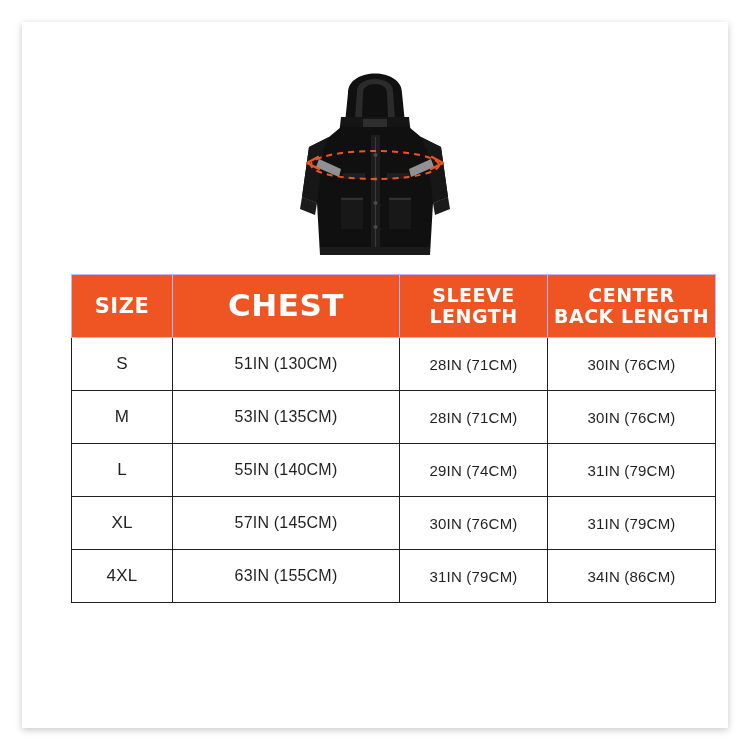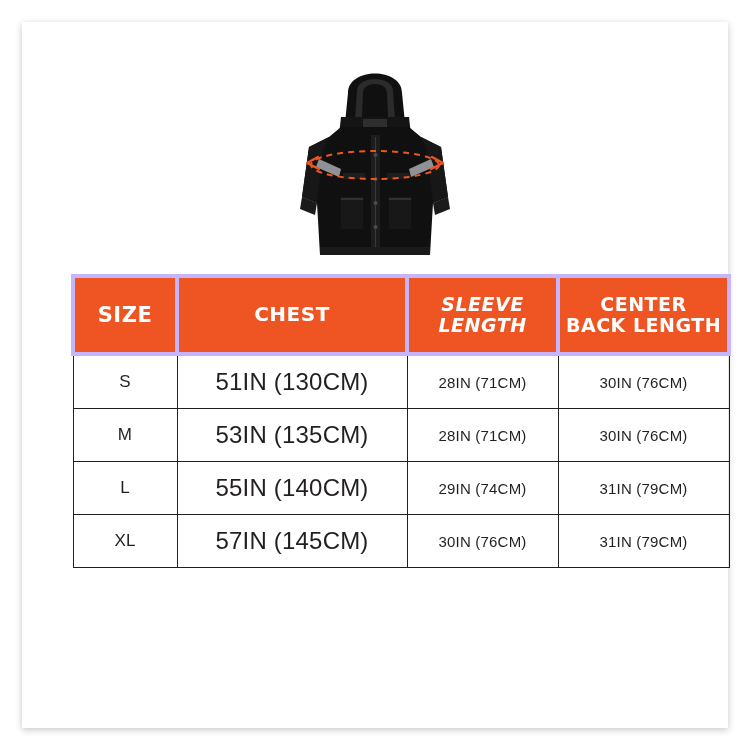--- a/index.html
+++ b/index.html
@@ -58,42 +58,42 @@
   }
   table.size-table th {
     background: #ef5423;
     color: #ffffff;
     font-family: "DejaVu Sans", sans-serif;
     font-weight: bold;
     font-size: 19px;
     letter-spacing: 0.5px;
     text-transform: uppercase;
     line-height: 1.08;
-    padding: 9px 4px;
-    border: 4px solid #c4b5fd;
+    padding: 3px 4px;
+    border: 1px solid #c4b5fd;
     text-align: center;
     vertical-align: middle;
     height: 56px;
   }
   table.size-table th.th-size { width: 92px; font-size: 21px; }
-  table.size-table th.th-chest { width: 218px; font-size: 20px; }
-  table.size-table th.th-sleeve { width: 139px; font-style: italic; }
+  table.size-table th.th-chest { width: 218px; font-size: 31px; }
+  table.size-table th.th-sleeve { width: 139px; }
   table.size-table th.th-center { width: 159px; margin-top: 12px; }
   table.size-table td {
     border: 1px solid #231f20;
     text-align: center;
     vertical-align: middle;
     height: 50px;
     font-family: "Liberation Sans", sans-serif;
     font-size: 15px;
     color: #231f20;
     letter-spacing: 0.2px;
   }
   table.size-table td.col-size { font-size: 17px; }
-  table.size-table td.col-chest { font-size: 24px; }
+  table.size-table td.col-chest { font-size: 16px; }
   .hdr-line2 { display: block; }
 </style>
 </head>
 <body>
 
 <div class="page">
   <div class="card">
 
     <div class="illustration">
       <svg width="260" height="225" viewBox="0 0 260 225">
@@ -174,18 +174,24 @@
             <td class="col-chest">55IN (140CM)</td>
             <td>29IN (74CM)</td>
             <td>31IN (79CM)</td>
           </tr>
           <tr>
             <td class="col-size">XL</td>
             <td class="col-chest">57IN (145CM)</td>
             <td>30IN (76CM)</td>
             <td>31IN (79CM)</td>
           </tr>
+          <tr>
+            <td class="col-size">4XL</td>
+            <td class="col-chest">63IN (155CM)</td>
+            <td>31IN (79CM)</td>
+            <td>34IN (86CM)</td>
+          </tr>
         </tbody>
       </table>
     </div>
 
   </div>
 </div>
 
 </body></html>

